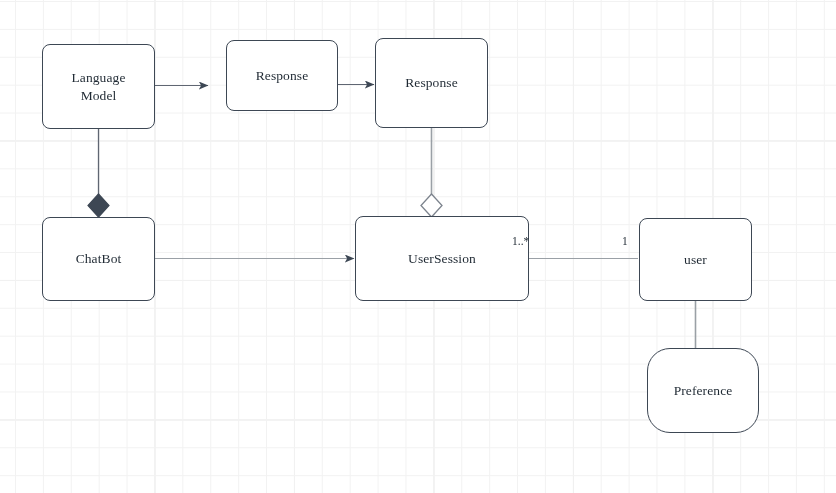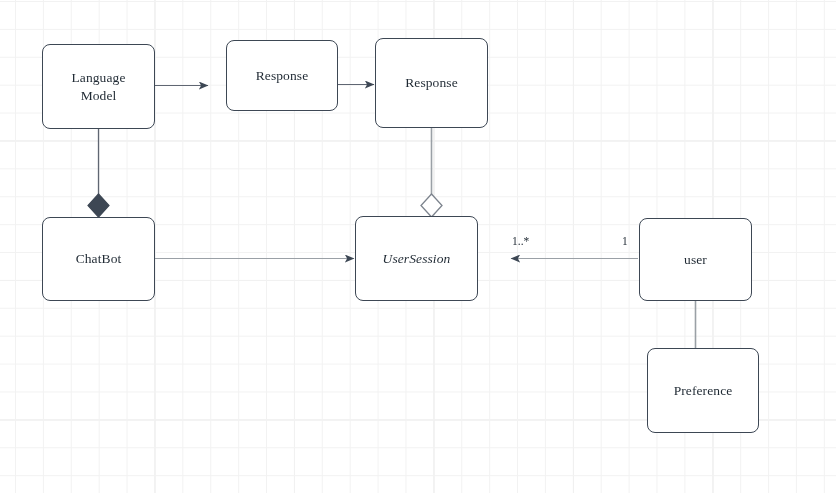--- a/index.html
+++ b/index.html
@@ -123,29 +123,29 @@
   </div>
 
   <div class="node" style="left:375px; top:38px; width:113px; height:90px;">
     <span class="node-label">Response</span>
   </div>
 
   <div class="node" style="left:42px; top:217px; width:113px; height:84px;text-align:right;">
     <span class="node-label">ChatBot</span>
   </div>
 
-  <div class="node" style="left:355px; top:216px; width:123px; height:85px;font-style:italic;">
+  <div class="node" style="left:355px; top:216px; width:174px; height:85px;">
     <span class="node-label">UserSession</span>
   </div>
 
   <div class="node" style="left:639px; top:218px; width:113px; height:83px;">
     <span class="node-label">user</span>
   </div>
 
-  <div class="node" style="left:647px; top:348px; width:112px; height:85px;">
+  <div class="node" style="left:647px; top:348px; width:112px; height:85px;border-radius:23px;">
     <span class="node-label">Preference</span>
   </div>
 
   <div class="edge-label" style="left:512px; top:236px;">1..*</div>
 
   <div class="edge-label" style="left:622px; top:236px;">1</div>
 
 </div>
 
 </body></html>

